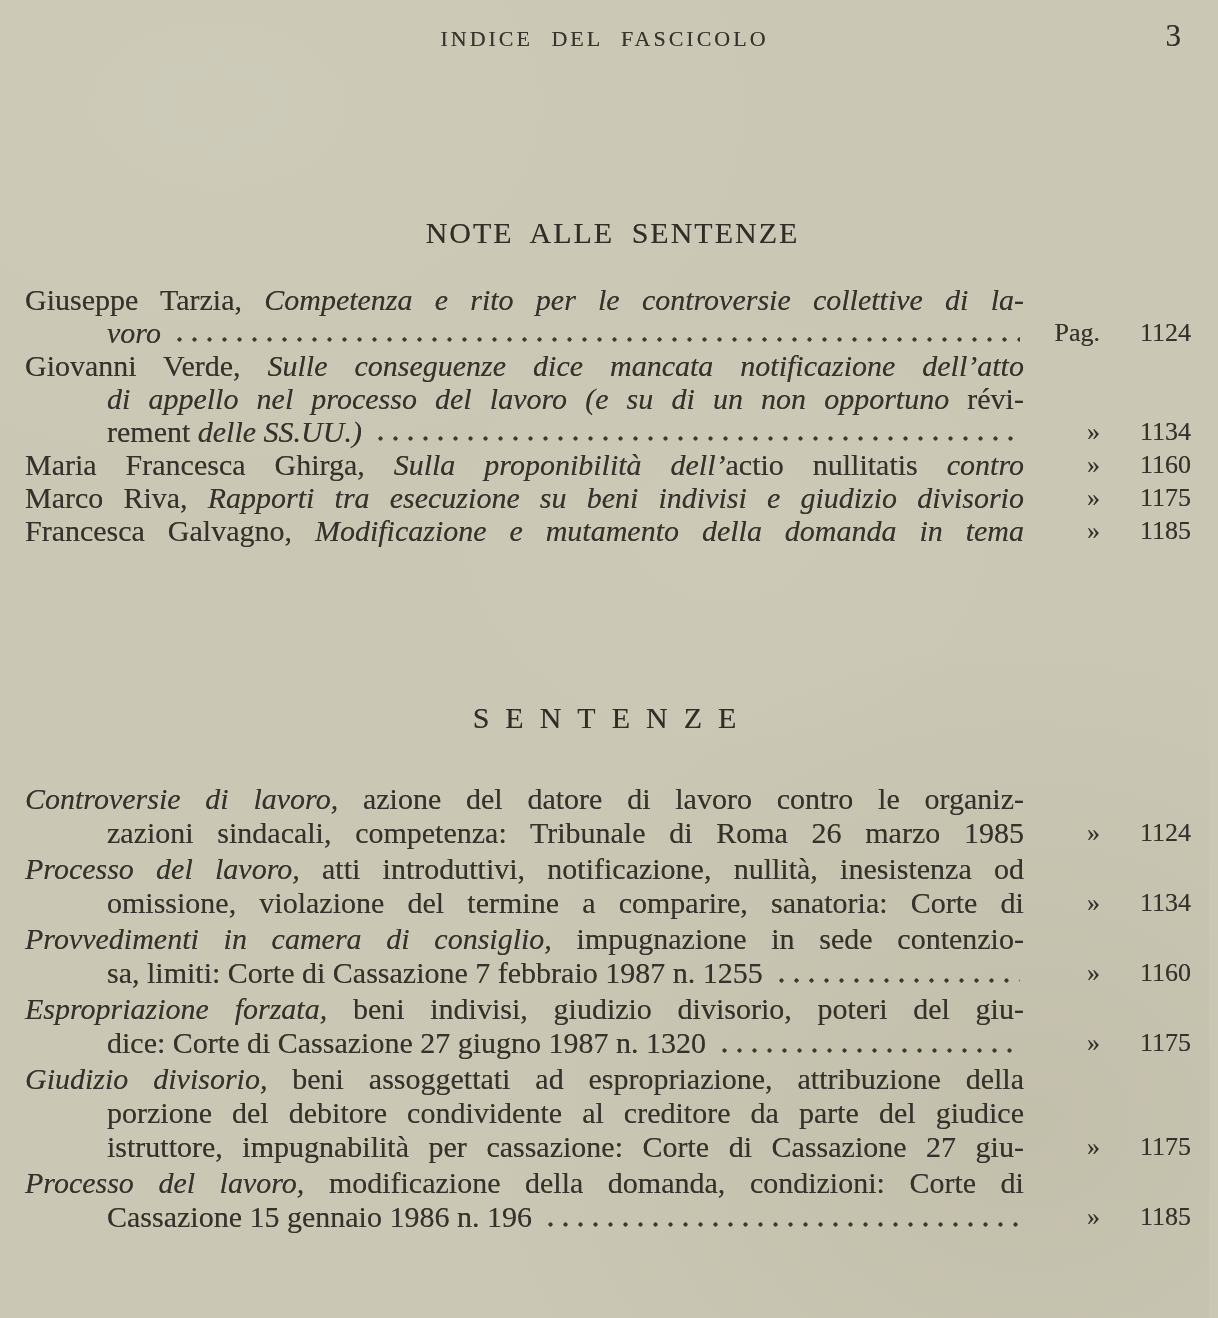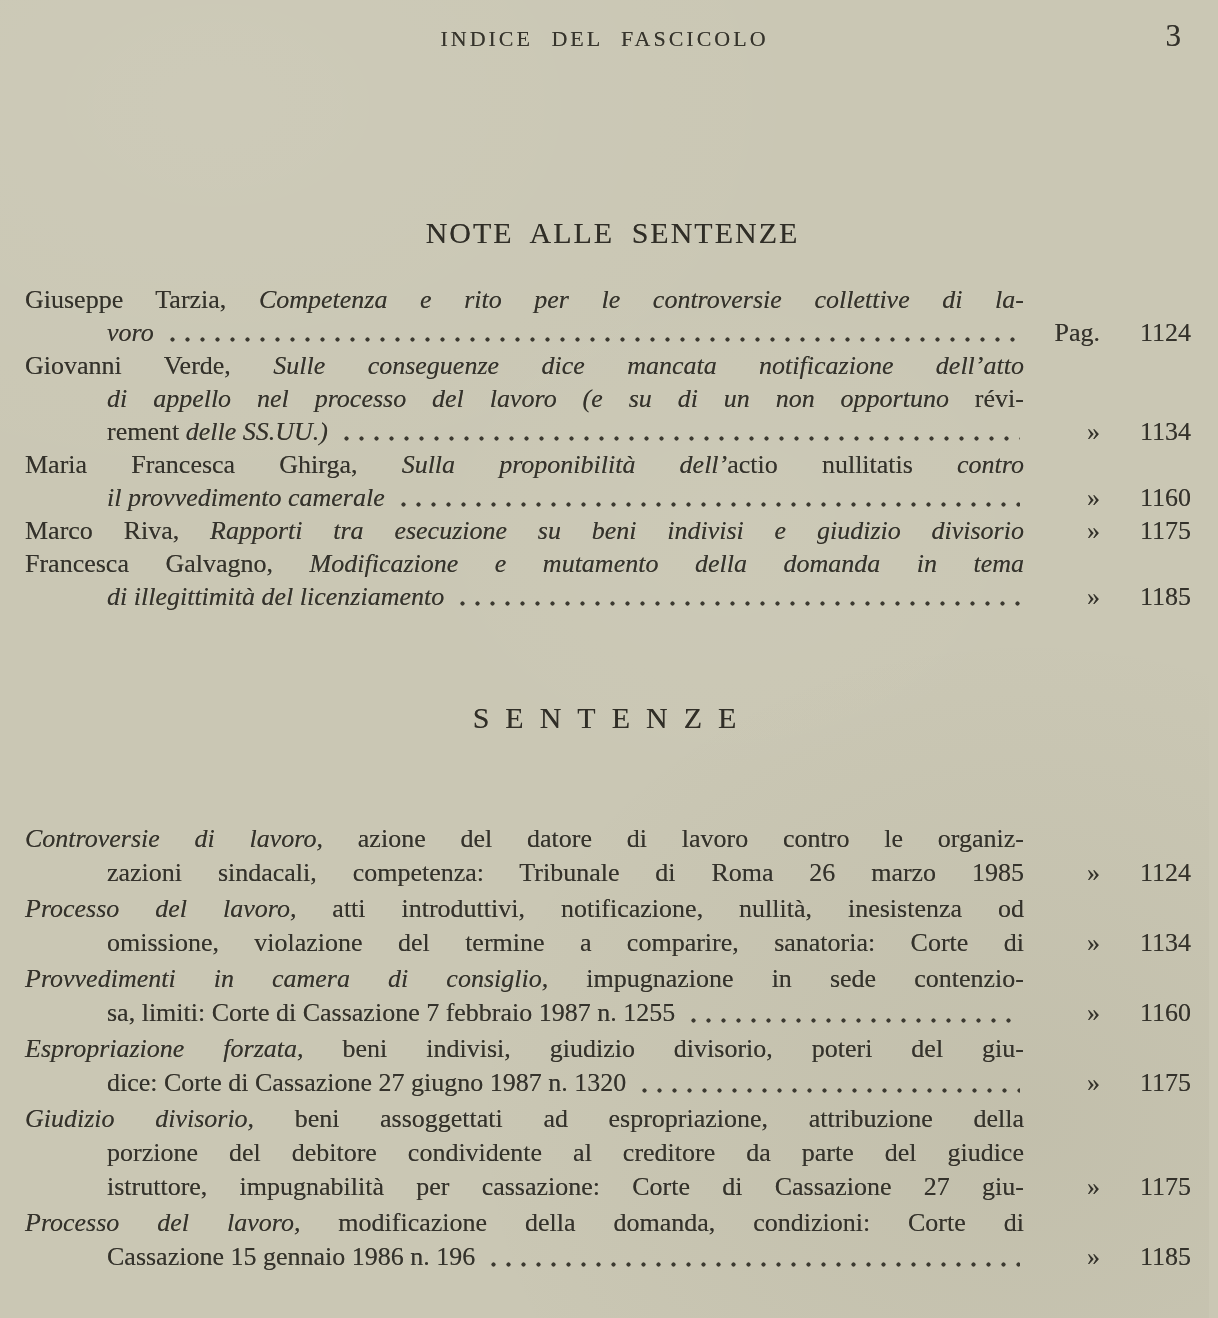--- a/index.html
+++ b/index.html
@@ -27,25 +27,25 @@
     position:absolute;top:18px;right:28px;font-size:31px;color:#33312a;
   }
   .section-heading{
     position:absolute;left:8px;width:100%;text-align:center;
     font-size:30px;color:#302e27;
   }
   .section-heading.note{top:216px;letter-spacing:2px;word-spacing:8px;}
   .section-heading.sentenze{top:701px;letter-spacing:16px;}
   .entries{position:absolute;left:25px;right:18px;}
   .note-entries{top:283px;}
-  .sentenze-entries{top:822px;}
+  .sentenze-entries{top:782px;}
   .entry{display:flex;align-items:flex-end;}
   .note-entries .entry{margin-bottom:0;}
   .sentenze-entries .entry{margin-bottom:2px;}
-  .entry-text{width:1010px;font-size:26px;line-height:33px;}
+  .entry-text{width:1010px;font-size:30px;line-height:33px;}
   .sentenze-entries .entry-text{line-height:34px;}
   .line{text-align:justify;text-align-last:justify;}
   .line.indent{padding-left:82px;}
   .line.with-leader{display:flex;text-align:left;text-align-last:auto;}
   .line.with-leader .line-text{flex:0 0 auto;white-space:nowrap;}
   .seg.it{font-style:italic;}
   .leader{
     flex:1 1 auto;align-self:flex-end;height:5px;margin:0 4px 7px 16px;
     background-image:radial-gradient(circle at 2.5px 2.5px, #3c3a31 1.8px, rgba(0,0,0,0) 2.4px);
     background-size:15px 5px;background-repeat:repeat-x;background-position:left bottom;
@@ -90,46 +90,38 @@
           </div>
         </div>
         <div class="entry-ref">
           <span class="ref-mark">»</span>
           <span class="ref-num">1134</span>
         </div>
       </div>
       <div class="entry">
         <div class="entry-text">
           <div class="line"><span class="line-text"><span class="seg">Maria Francesca Ghirga, </span><span class="seg it">Sulla proponibilità dell’</span><span class="seg">actio nullitatis </span><span class="seg it">contro</span></span></div>
-          <div class="line indent with-leader">
-            <span class="line-text"><span class="seg it">il provvedimento camerale</span></span>
-            <span class="leader"></span>
-          </div>
         </div>
         <div class="entry-ref">
           <span class="ref-mark">»</span>
           <span class="ref-num">1160</span>
         </div>
       </div>
       <div class="entry">
         <div class="entry-text">
           <div class="line"><span class="line-text"><span class="seg">Marco Riva, </span><span class="seg it">Rapporti tra esecuzione su beni indivisi e giudizio divisorio</span></span></div>
         </div>
         <div class="entry-ref">
           <span class="ref-mark">»</span>
           <span class="ref-num">1175</span>
         </div>
       </div>
       <div class="entry">
         <div class="entry-text">
           <div class="line"><span class="line-text"><span class="seg">Francesca Galvagno, </span><span class="seg it">Modificazione e mutamento della domanda in tema</span></span></div>
-          <div class="line indent with-leader">
-            <span class="line-text"><span class="seg it">di illegittimità del licenziamento</span></span>
-            <span class="leader"></span>
-          </div>
         </div>
         <div class="entry-ref">
           <span class="ref-mark">»</span>
           <span class="ref-num">1185</span>
         </div>
       </div>
     </div>
 
   <div class="section-heading sentenze">SENTENZE</div>
   <div class="entries sentenze-entries">

